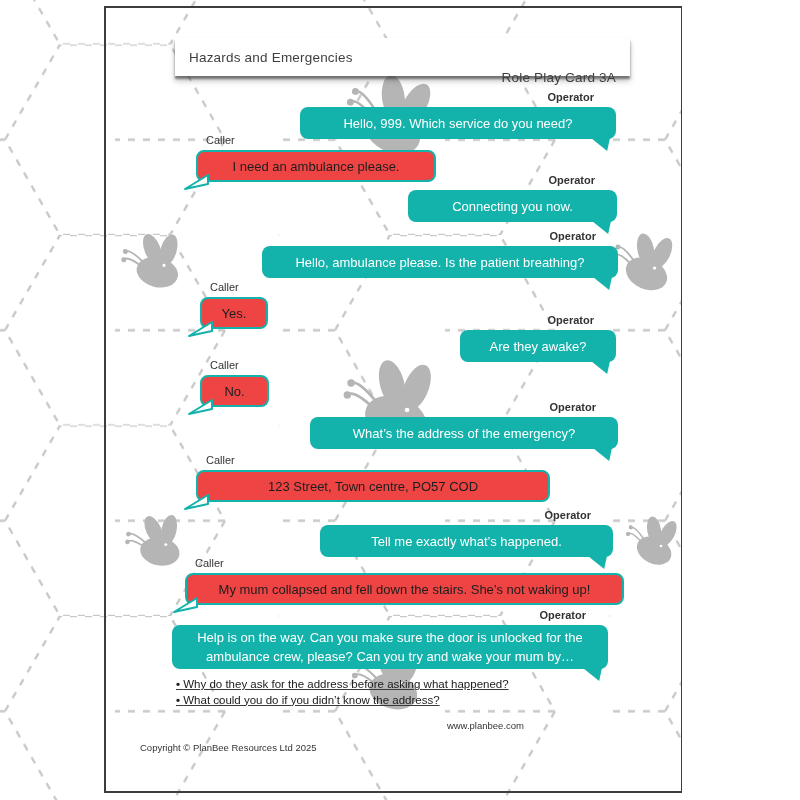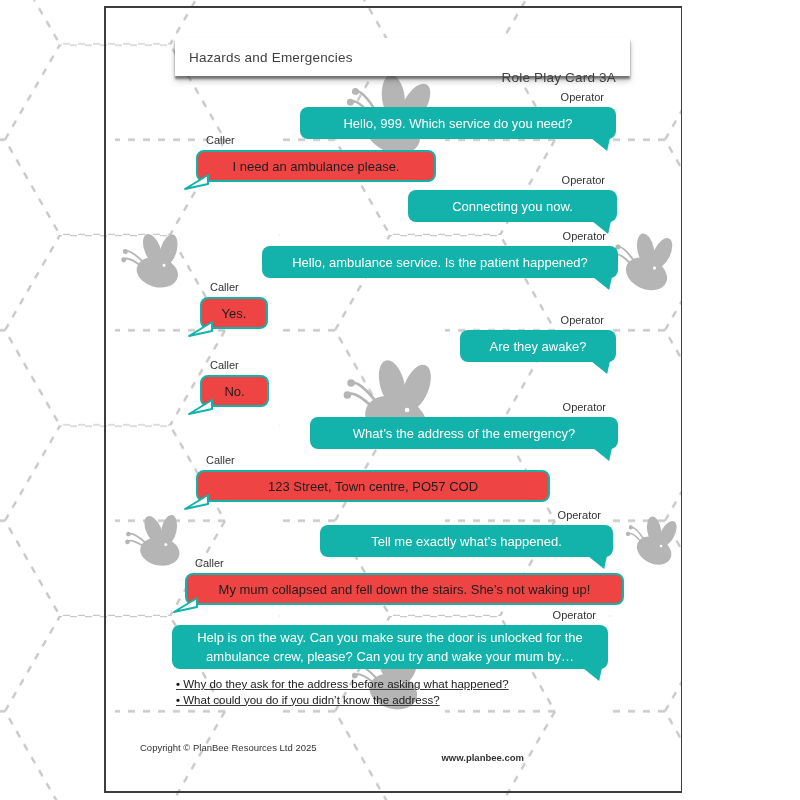--- a/index.html
+++ b/index.html
@@ -16,41 +16,41 @@
   .header-bar{
     position:absolute;left:175px;top:38px;width:455px;height:38px;z-index:4;
     background:#ffffff;display:flex;align-items:center;justify-content:space-between;
     padding:0 14px;box-sizing:border-box;
     box-shadow:0 3px 2px rgba(45,45,45,.55), 0 5px 6px rgba(90,90,90,.35);
   }
   .header-bar .title{font-size:13.5px;color:#3f3f3f;letter-spacing:.2px;}
   .header-bar .card-label{font-size:13.5px;color:#3f3f3f;letter-spacing:.2px;margin-top:40px;}
   .msg{position:absolute;z-index:3;}
   .speaker{position:absolute;top:-16px;font-size:11px;color:#333;}
-  .msg.op .speaker{right:12px;}
+  .msg.op .speaker{right:22px;font-weight:bold;}
   .msg.ca .speaker{left:10px;}
   .bubble{
     position:relative;min-height:32px;border-radius:8px;box-sizing:border-box;
     display:flex;align-items:center;justify-content:center;
     font-size:13px;white-space:nowrap;padding:3px 25px;
   }
   .op .bubble{background:#13b2aa;color:#ffffff;}
   .ca .bubble{background:#ef4444;border:2px solid #13b2aa;color:#1d1d1d;}
   .bubble.wrap{white-space:normal;text-align:center;line-height:19px;}
   .tail-op{
     position:absolute;right:6px;bottom:-12px;width:19px;height:13px;
     background:#13b2aa;clip-path:polygon(100% 0,85% 100%,0 0);
   }
   .tail-ca{position:absolute;left:-15px;bottom:-11px;}
   .questions{position:absolute;left:176px;top:678px;z-index:3;margin:0;padding:0;list-style:none;text-decoration:underline;}
   .questions li{font-size:11.5px;color:#1a1a1a;margin-bottom:2.5px;line-height:13px;}
   .questions li::before{content:"\2022\00a0";font-weight:bold;}
   .foot{position:absolute;z-index:3;font-size:9.5px;color:#333;text-align:right;}
   .foot.copyright{left:140px;top:742px;}
-  .foot.website{right:158px;top:752px;font-weight:bold;}
+  .foot.website{right:158px;top:720px;}
 </style>
 </head>
 <body>
 
 <div class="canvas">
 
   <svg class="hexbg" width="800" height="800">
     <defs>
       <pattern id="hexpat" width="330" height="190.5" patternUnits="userSpaceOnUse" patternTransform="translate(280,44.5)">
         <g fill="none" stroke="#c9c9c9" stroke-width="2.4" stroke-dasharray="7 8">
@@ -131,21 +131,21 @@
     <div class="speaker">Operator</div>
     <div class="bubble">
       <span>Connecting you now.</span>
       <span class="tail-op"></span>
     </div>
   </div>
 
   <div class="msg op" style="left:262px;top:246px;width:356px">
     <div class="speaker">Operator</div>
     <div class="bubble">
-      <span>Hello, ambulance service. Is the patient happened?</span>
+      <span>Hello, ambulance please. Is the patient breathing?</span>
       <span class="tail-op"></span>
     </div>
   </div>
 
   <div class="msg ca" style="left:200px;top:297px;width:68px">
     <div class="speaker">Caller</div>
     <div class="bubble">
       <span>Yes.</span>
       <svg class="tail-ca" width="26" height="17">
           <path d="M25 1 L2 15 L25 10 Z" fill="#fff" stroke="#13b2aa" stroke-width="2" stroke-linejoin="round"></path>

